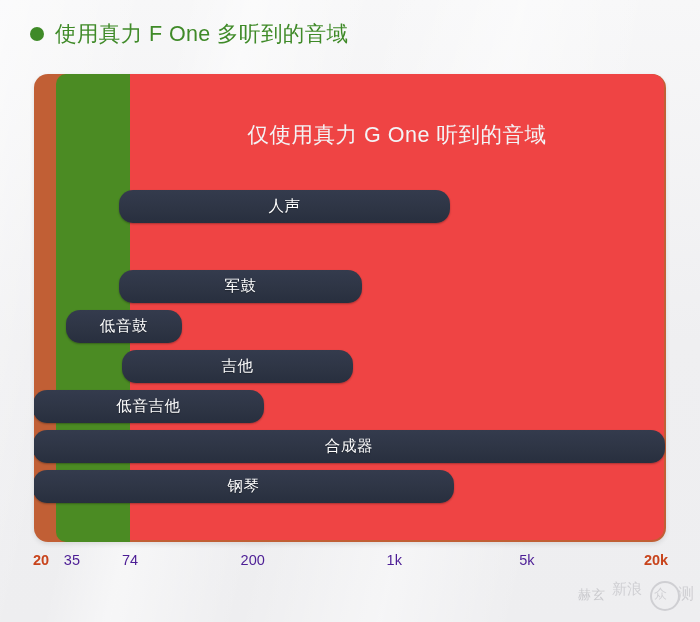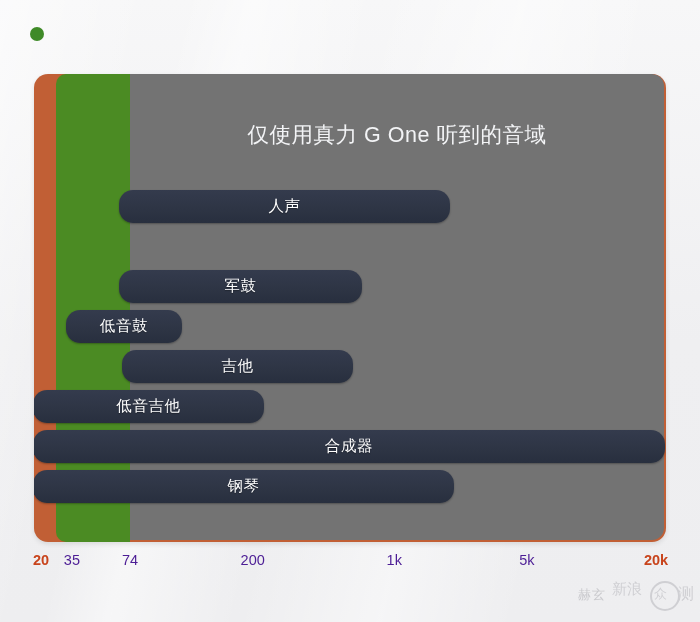--- a/index.html
+++ b/index.html
@@ -72,21 +72,21 @@
     border-top-left-radius: 10px;
     border-bottom-left-radius: 10px;
   }
   
   #plot {
     position: absolute;
     left: 96px;
     top: 0;
     right: 2px;
     bottom: 2px;
-    background: #737373;
+    background: #ef4444;
     border-top-right-radius: 12px;
     border-bottom-right-radius: 12px;
   }
   #chart-title {
     position: absolute;
     left: 0;
     right: 0;
     top: 46px;
     text-align: center;
     color: #f3f4f6;
@@ -189,20 +189,21 @@
     color: #a6a6ac;
   }
 </style>
 </head>
 <body>
 
 <div id="page-bg"></div>
 
 <div id="header">
   <div id="header-dot"></div>
+  <div id="header-title">使用真力 F One 多听到的音域</div>
 </div>
 
 <div id="panel">
   <div id="band-green"></div>
   <div id="plot">
     <div id="chart-title">仅使用真力 G One 听到的音域</div>
   </div>
   <div id="bars">
       <div class="bar" style="left: 85px; width: 331px; top: 116px;">
         <span class="bar-label">人声</span>

